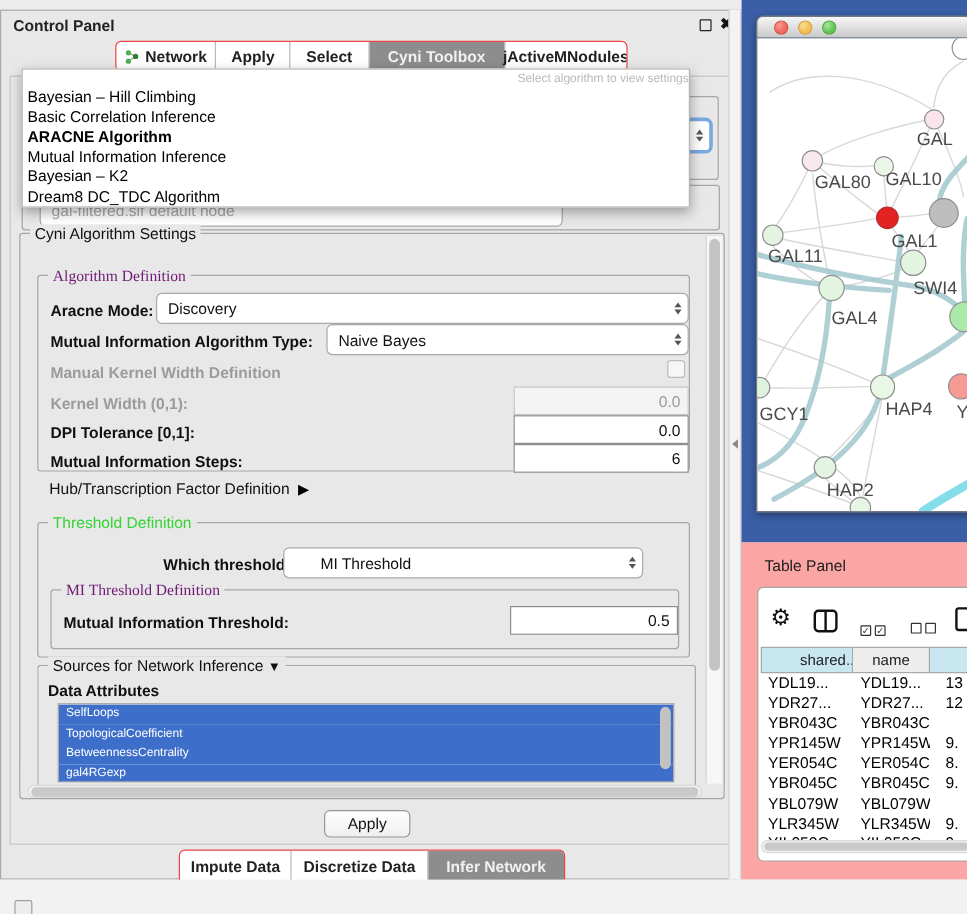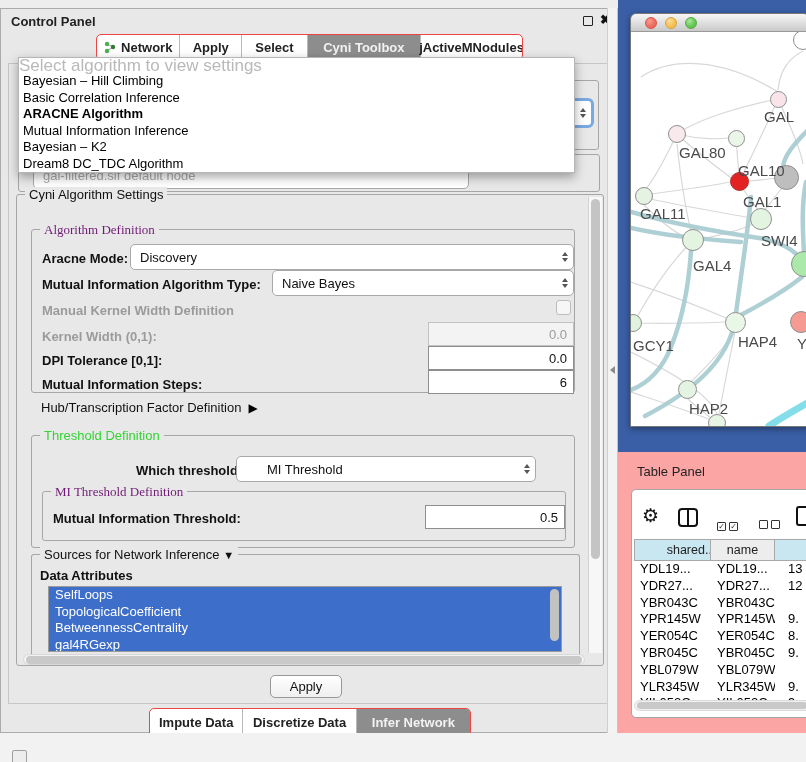--- a/index.html
+++ b/index.html
@@ -52,42 +52,42 @@
 
   .tfield { position:absolute; background:#FFF; border:1px solid #8E8E8E; font-size:13px; color:#111;
         display:flex; align-items:center; justify-content:flex-end; padding:0 6px; }
   .tfield.dis { background:#F3F3F3; color:#9B9B9B; border-color:#C2C2C2; }
 
   .chk { position:absolute; width:15px; height:15px; background:#F6F6F6;
         border:1px solid #BDBDBD; border-radius:3px; }
 
   .attr-list { position:absolute; background:#FFF; border:1px solid #9A9A9A; overflow:hidden; }
   .attr-item { height:16.5px; line-height:16.5px; background:#3D6EC9; color:#FFF;
-        font-size:13px; padding-left:6px; white-space:nowrap; }
+        font-size:10px; padding-left:6px; white-space:nowrap; }
   .attr-scroll { position:absolute; right:2px; top:2px; width:9px; height:52px;
         background:#C2C2C2; border-radius:5px; }
 
   .vscroll { position:absolute; background:#F7F7F7; border-left:1px solid #D2D2D2; }
   .vscroll .thumb { position:absolute; left:2px; width:9px; background:#C4C4C4; border-radius:5px; }
   .hscroll { position:absolute; background:#F2F2F2; border:1px solid #D8D8D8; border-radius:6px; }
   .hscroll .thumb { position:absolute; left:2px; top:1px; height:8px; background:#C9C9C9; border-radius:5px; }
 
   .apply-btn { position:absolute; left:261px; top:611px; width:72px; height:23px;
         background:linear-gradient(#FFFFFF,#EFEFEF); border:1px solid #989898; border-radius:5px;
         font-size:13px; color:#111; display:flex; align-items:center; justify-content:center;
         font-family:"Liberation Sans", sans-serif; }
 
   .hub-row { position:absolute; font-size:13px; color:#111; display:flex; align-items:center; gap:7px; }
   .hub-arrow { font-size:12px; color:#000; }
 
   
   .algo-dd { position:absolute; left:18px; top:57px; width:557px; height:116px;
         background:#FFF; border:1px solid #B5B5B5; box-shadow:0 4px 10px rgba(0,0,0,0.35);
         z-index:50; }
-  .dd-prompt { height:15px; line-height:15px; text-align:left; font-size:17px; color:#B9B9B9; }
+  .dd-prompt { height:15px; line-height:15px; text-align:right; font-size:10px; color:#B9B9B9; }
   .dd-item { height:16.5px; line-height:16.5px; font-size:13px; color:#000; padding-left:4px;
         white-space:nowrap; }
   .dd-item.sel { font-weight:bold; }
 
   
   .splitter { position:absolute; left:607px; top:8px; width:11px; height:725px;
         background:#F3F3F3; border-left:1px solid #CFCFCF; border-right:1px solid #C4C4C4; }
   .split-arrow { position:absolute; left:2px; top:358px; width:0; height:0;
         border-top:4px solid transparent; border-bottom:4px solid transparent; border-right:5px solid #8A8A8A; }
   .desktop { position:absolute; left:618px; top:0; width:188px; height:452px; background:#3A5FA6; }
@@ -380,21 +380,21 @@
       <div class="node" style="left:160px; top:219px; width:26px; height:26px; background:#ABE9AB;"></div>
       <div class="node" style="left:51px; top:197px; width:22px; height:22px; background:#E3F4E1;"></div>
       <div class="node" style="left:-7px; top:282px; width:18px; height:18px; background:#DFF2DD;"></div>
       <div class="node" style="left:93.5px; top:279.5px; width:21px; height:21px; background:#E9F7E7;"></div>
       <div class="node" style="left:159px; top:279px; width:22px; height:22px; background:#F59B94;"></div>
       <div class="node" style="left:46.5px; top:347.5px; width:19px; height:19px; background:#E4F4E2;"></div>
       <div class="node" style="left:77px; top:382px; width:18px; height:18px; background:#E6F5E4;"></div>
 
       <span class="nlabel" style="left:133px; top:76px;">GAL</span>
       <span class="nlabel" style="left:48px; top:112px;">GAL80</span>
-      <span class="nlabel" style="left:107px; top:130px;">GAL10</span>
+      <span class="nlabel" style="left:107px; top:109px;">GAL10</span>
       <span class="nlabel" style="left:112px; top:161px;">GAL1</span>
       <span class="nlabel" style="left:9px; top:173px;">GAL11</span>
       <span class="nlabel" style="left:130px; top:200px;">SWI4</span>
       <span class="nlabel" style="left:62px; top:225px;">GAL4</span>
       <span class="nlabel" style="left:2px; top:305px;">GCY1</span>
       <span class="nlabel" style="left:107px; top:301px;">HAP4</span>
       <span class="nlabel" style="left:166px; top:303px;">Y</span>
       <span class="nlabel" style="left:58px; top:368px;">HAP2</span>
     </div>
   </div>

